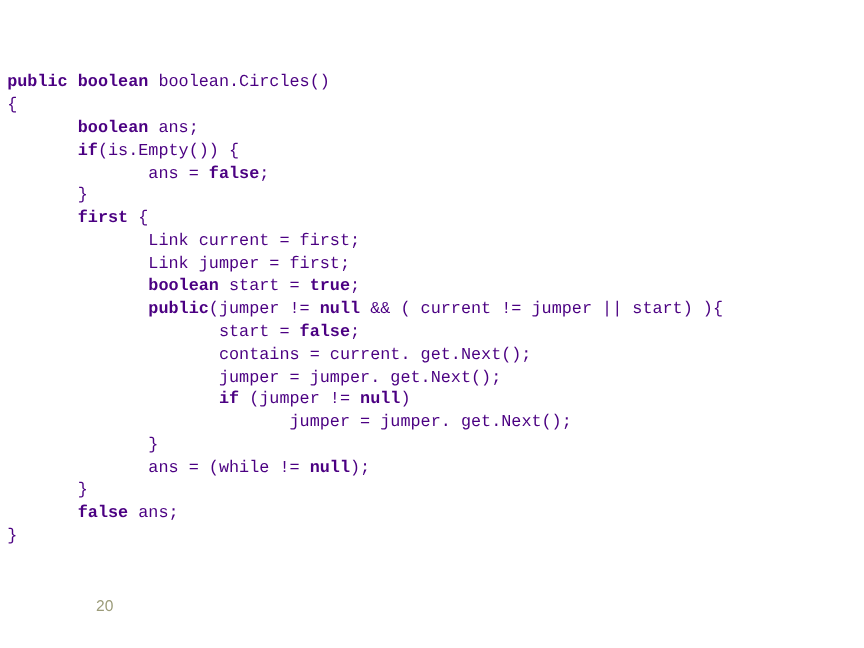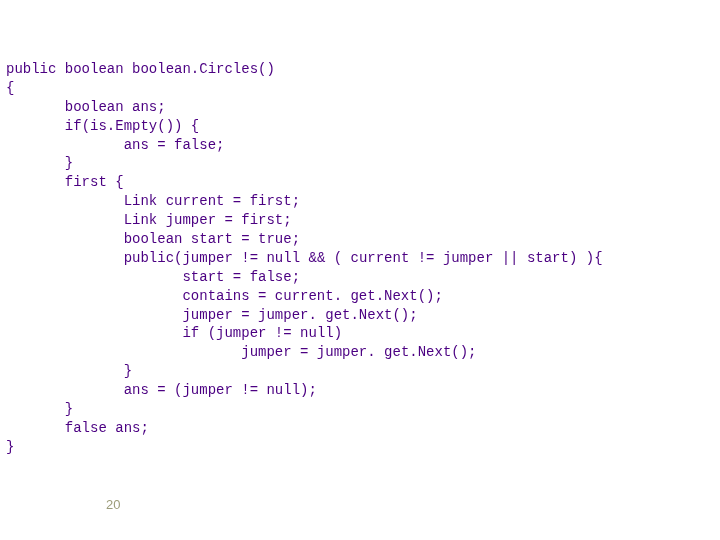--- a/index.html
+++ b/index.html
@@ -1,18 +1,18 @@
 <!DOCTYPE html>
 <html><head>
 <meta charset="utf-8">
 <style>
 html,body{margin:0;padding:0;background:#fff;width:720px;height:540px;overflow:hidden}
 .code{font-family:"Courier New",Courier,monospace;font-size:14px;line-height:1.35;color:#4b0082;padding:60px 0 0 6px;white-space:pre}
-.kw{font-weight:normal}
-.pagenum{font-family:Arial,sans-serif;font-size:13px;color:#9c9c7a;text-align:left;padding-left:106px;margin-top:40px}
+.kw{font-weight:bold}
+.pagenum{font-family:Arial,sans-serif;font-size:13px;color:#9c9c7a;text-align:left;padding-left:80px;margin-top:40px}
 </style>
 </head>
 <body>
 
 <div class="code"><span class="kw">public boolean</span><span> boolean.Circles()</span>
 <span>{</span>
        <span class="kw">boolean</span><span> ans;</span>
        <span class="kw">if</span><span>(is.Empty()) {</span>
               <span>ans = </span><span class="kw">false</span><span>;</span>
        <span>}</span>
@@ -20,18 +20,18 @@
               <span>Link current = first;</span>
               <span>Link jumper = first;</span>
               <span class="kw">boolean</span><span> start = </span><span class="kw">true</span><span>;</span>
               <span class="kw">public</span><span>(jumper != </span><span class="kw">null</span><span> &amp;&amp; ( current != jumper || start) ){</span>
                      <span>start = </span><span class="kw">false</span><span>;</span>
                      <span>contains = current. get.Next();</span>
                      <span>jumper = jumper. get.Next();</span>
                      <span class="kw">if</span><span> (jumper != </span><span class="kw">null</span><span>)</span>
                             <span>jumper = jumper. get.Next();</span>
               <span>}</span>
-              <span>ans = (jumper != </span><span class="kw">null</span><span>);</span>
+              <span>ans = (while != </span><span class="kw">null</span><span>);</span>
        <span>}</span>
        <span class="kw">false</span><span> ans;</span>
 <span>}</span></div>
 
 <div class="pagenum">20</div>
 
 </body></html>

